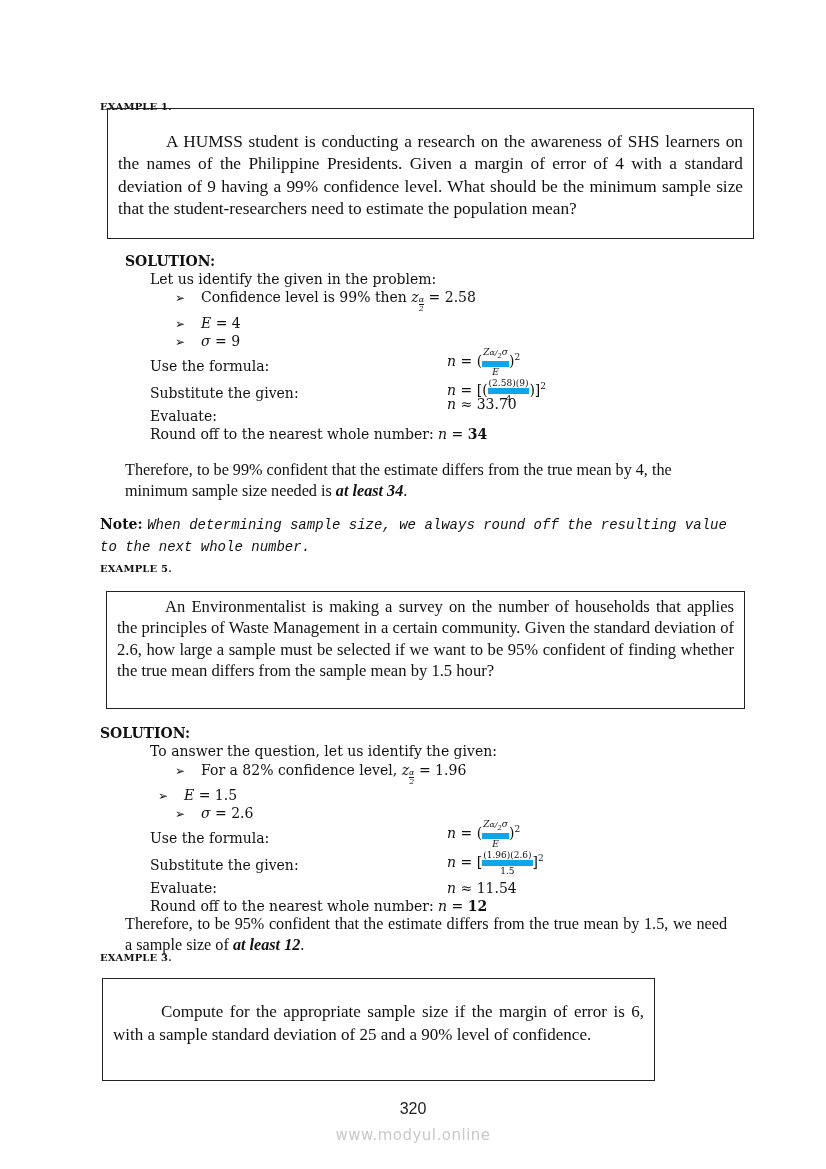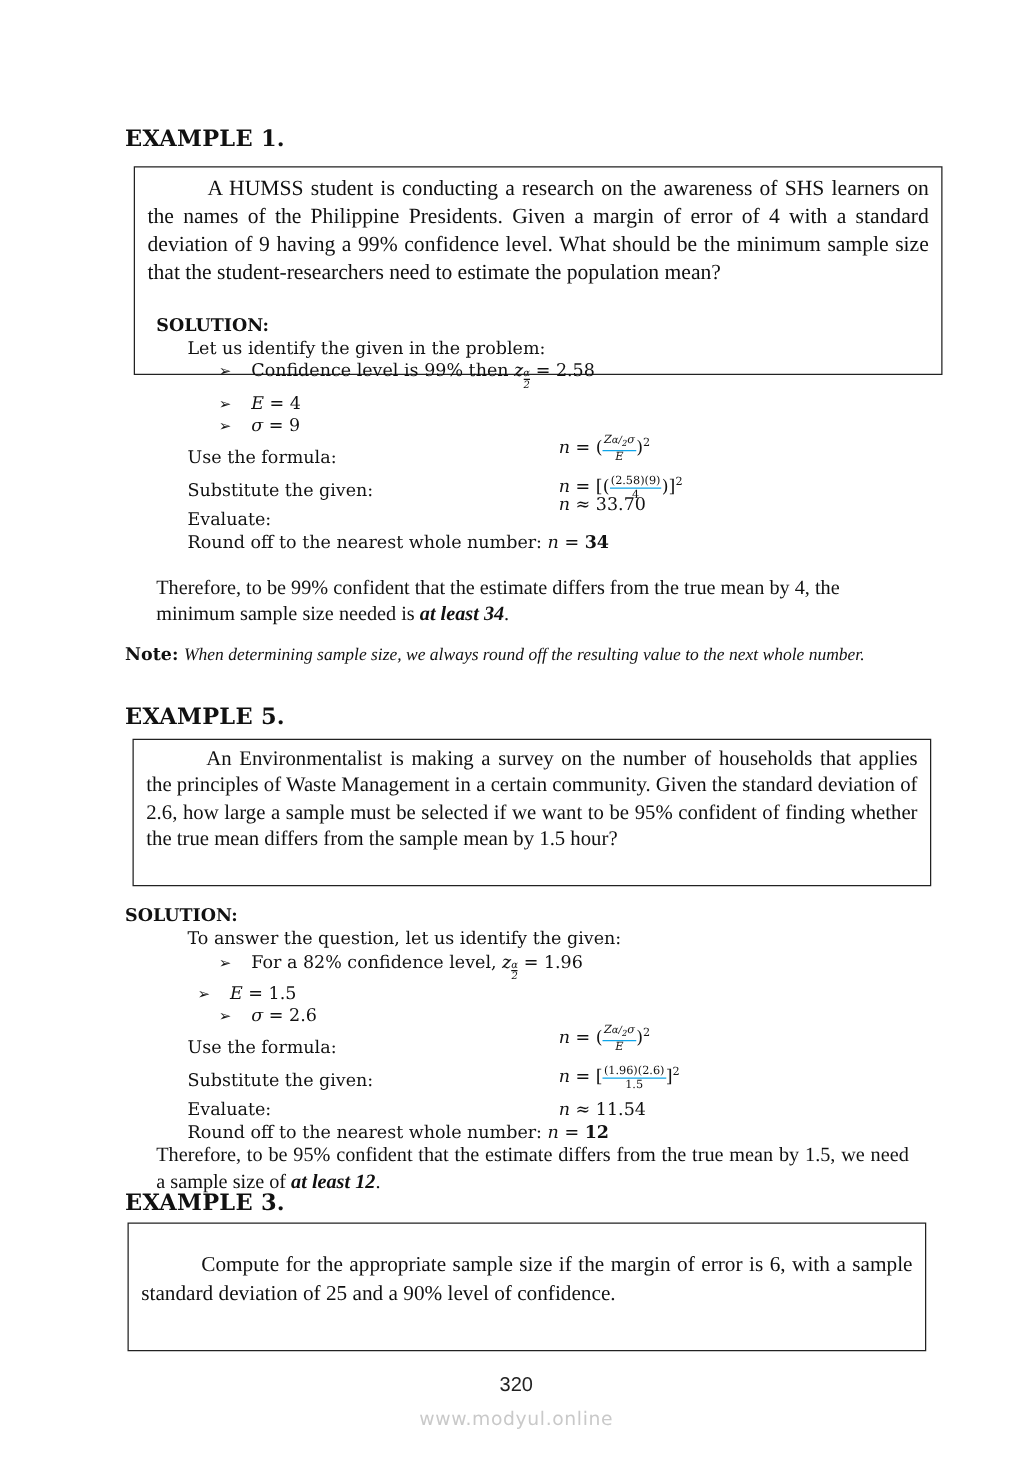--- a/index.html
+++ b/index.html
@@ -3,52 +3,52 @@
 <meta charset="utf-8">
 <style>
   html, body { margin: 0; padding: 0; background: #ffffff; }
   body {
     width: 826px; height: 1169px; position: relative; overflow: hidden;
     font-family: "DejaVu Serif", "Liberation Serif", serif;
     color: #111111;
   }
   .abs { position: absolute; }
   .heading {
-    font-family: "DejaVu Serif", serif; font-weight: bold; font-size: 18px;
+    font-family: "DejaVu Serif", serif; font-weight: bold; font-size: 10px;
     letter-spacing: 0.2px;
   }
   .problem-box {
     border: 1.5px solid #222; box-sizing: border-box;
     font-family: "Liberation Serif", serif; font-size: 17.3px; line-height: 22.3px;
     text-align: justify; padding: 0 10px;
   }
   .problem-box p { margin: 0; text-indent: 48px; }
   .sol { font-family: "DejaVu Serif", serif; font-size: 14px; line-height: 17px; white-space: nowrap; }
   .bold { font-weight: bold; }
   .bullet { display: inline-block; width: 26px; font-size: 12px; }
   .math { font-family: "DejaVu Serif", serif; font-style: italic; }
   .frac { display: inline-block; vertical-align: middle; text-align: center; font-size: 9px; line-height: 10px; }
-  .frac .num { display: block; border-bottom: 1px solid #0ea5e9; padding: 0 1px; }
+  .frac .num { display: block; border-bottom: 6px solid #0ea5e9; padding: 0 1px; }
   .frac .den { display: block; }
   .sub-frac { display: inline-block; vertical-align: -9px; text-align: center; font-size: 8px; line-height: 8px; font-style: italic; }
   .sub-frac .num { display: block; border-bottom: 0.8px solid #111; }
   sup { font-size: 9px; }
   .para { font-family: "Liberation Serif", serif; font-size: 16.2px; line-height: 21px; }
   .note { font-family: "DejaVu Serif", serif; font-size: 14px; line-height: 21px; }
-  .note i { font-family: Liberation Serif, serif; }
+  .note i { font-family: Liberation Mono, monospace; }
   .em-bold-italic { font-weight: bold; font-style: italic; font-family: Liberation Serif, serif; }
   .page-number { font-family: "Liberation Sans", sans-serif; font-size: 16px; color: #222; text-align: center; width: 826px; }
   .watermark { font-family: "DejaVu Sans", sans-serif; font-size: 15px; color: #c9c9c9; text-align: center; width: 826px; letter-spacing: 0.5px; }
 </style>
 </head>
 <body>
 
 <div class="abs heading" style="left:100px; top:101px;">EXAMPLE 1.</div>
 
-<div class="abs problem-box" style="left:107px; top:133px; width:647px; height:167px; padding-top:6px;">
+<div class="abs problem-box" style="left:107px; top:108px; width:647px; height:131px; padding-top:22px;">
   <p>A HUMSS student is conducting a research on the awareness of SHS learners on the names of the Philippine Presidents. Given a margin of error of 4 with a standard deviation of 9 having a 99% confidence level.  What should be the minimum sample size that the student-researchers need to estimate the population mean?</p>
 </div>
 
 <div class="abs sol bold" style="left:125px; top:253px;">SOLUTION:</div>
 <div class="abs sol" style="left:150px; top:271px;">Let us identify the given in the problem:</div>
 
 <div class="abs sol" style="left:175px; top:289px;">
   <span class="bullet">➢</span><span>Confidence level is 99% then </span><span class="math"><span>z</span><span class="sub-frac"><span class="num">α</span><span>2</span></span></span><span> = 2.58</span>
 </div>
 <div class="abs sol" style="left:175px; top:315px;">
@@ -122,18 +122,18 @@
 <div class="abs sol" style="left:150px; top:898px;">
   <span>Round off to the nearest whole number:</span> <span class="math">n</span> <span>=</span> <span class="bold">12</span>
 </div>
 
 <div class="abs para" style="left:125px; top:914px; width:602px; text-align:justify;">
   <span>Therefore, to be 95% confident that the estimate differs from the true mean by 1.5, we need a sample size of </span><span class="em-bold-italic">at least 12</span><span>.</span>
 </div>
 
 <div class="abs heading" style="left:100px; top:952px;">EXAMPLE 3.</div>
 
-<div class="abs problem-box" style="left:102px; top:978px; width:639px; height:103px; padding:21px 10px 0 10px; font-size:17px; line-height:23px;">
+<div class="abs problem-box" style="left:102px; top:978px; width:553px; height:103px; padding:21px 10px 0 10px; font-size:17px; line-height:23px;">
   <p>Compute for the appropriate sample size if the margin of error is 6, with a sample standard deviation of 25 and a 90% level of confidence.</p>
 </div>
 
 <div class="abs page-number" style="left:0; top:1100px;">320</div>
 <div class="abs watermark" style="left:0; top:1126px;">www.modyul.online</div>
 
 </body></html>

